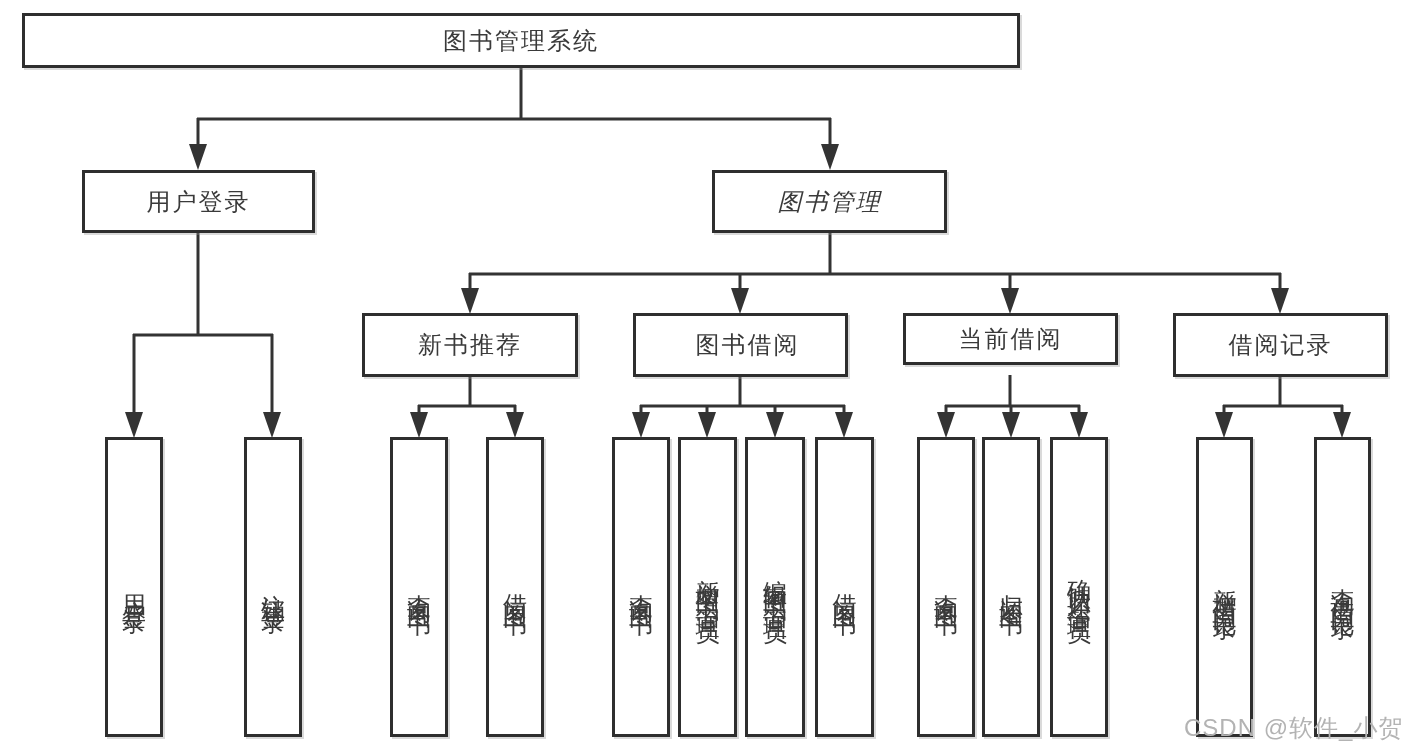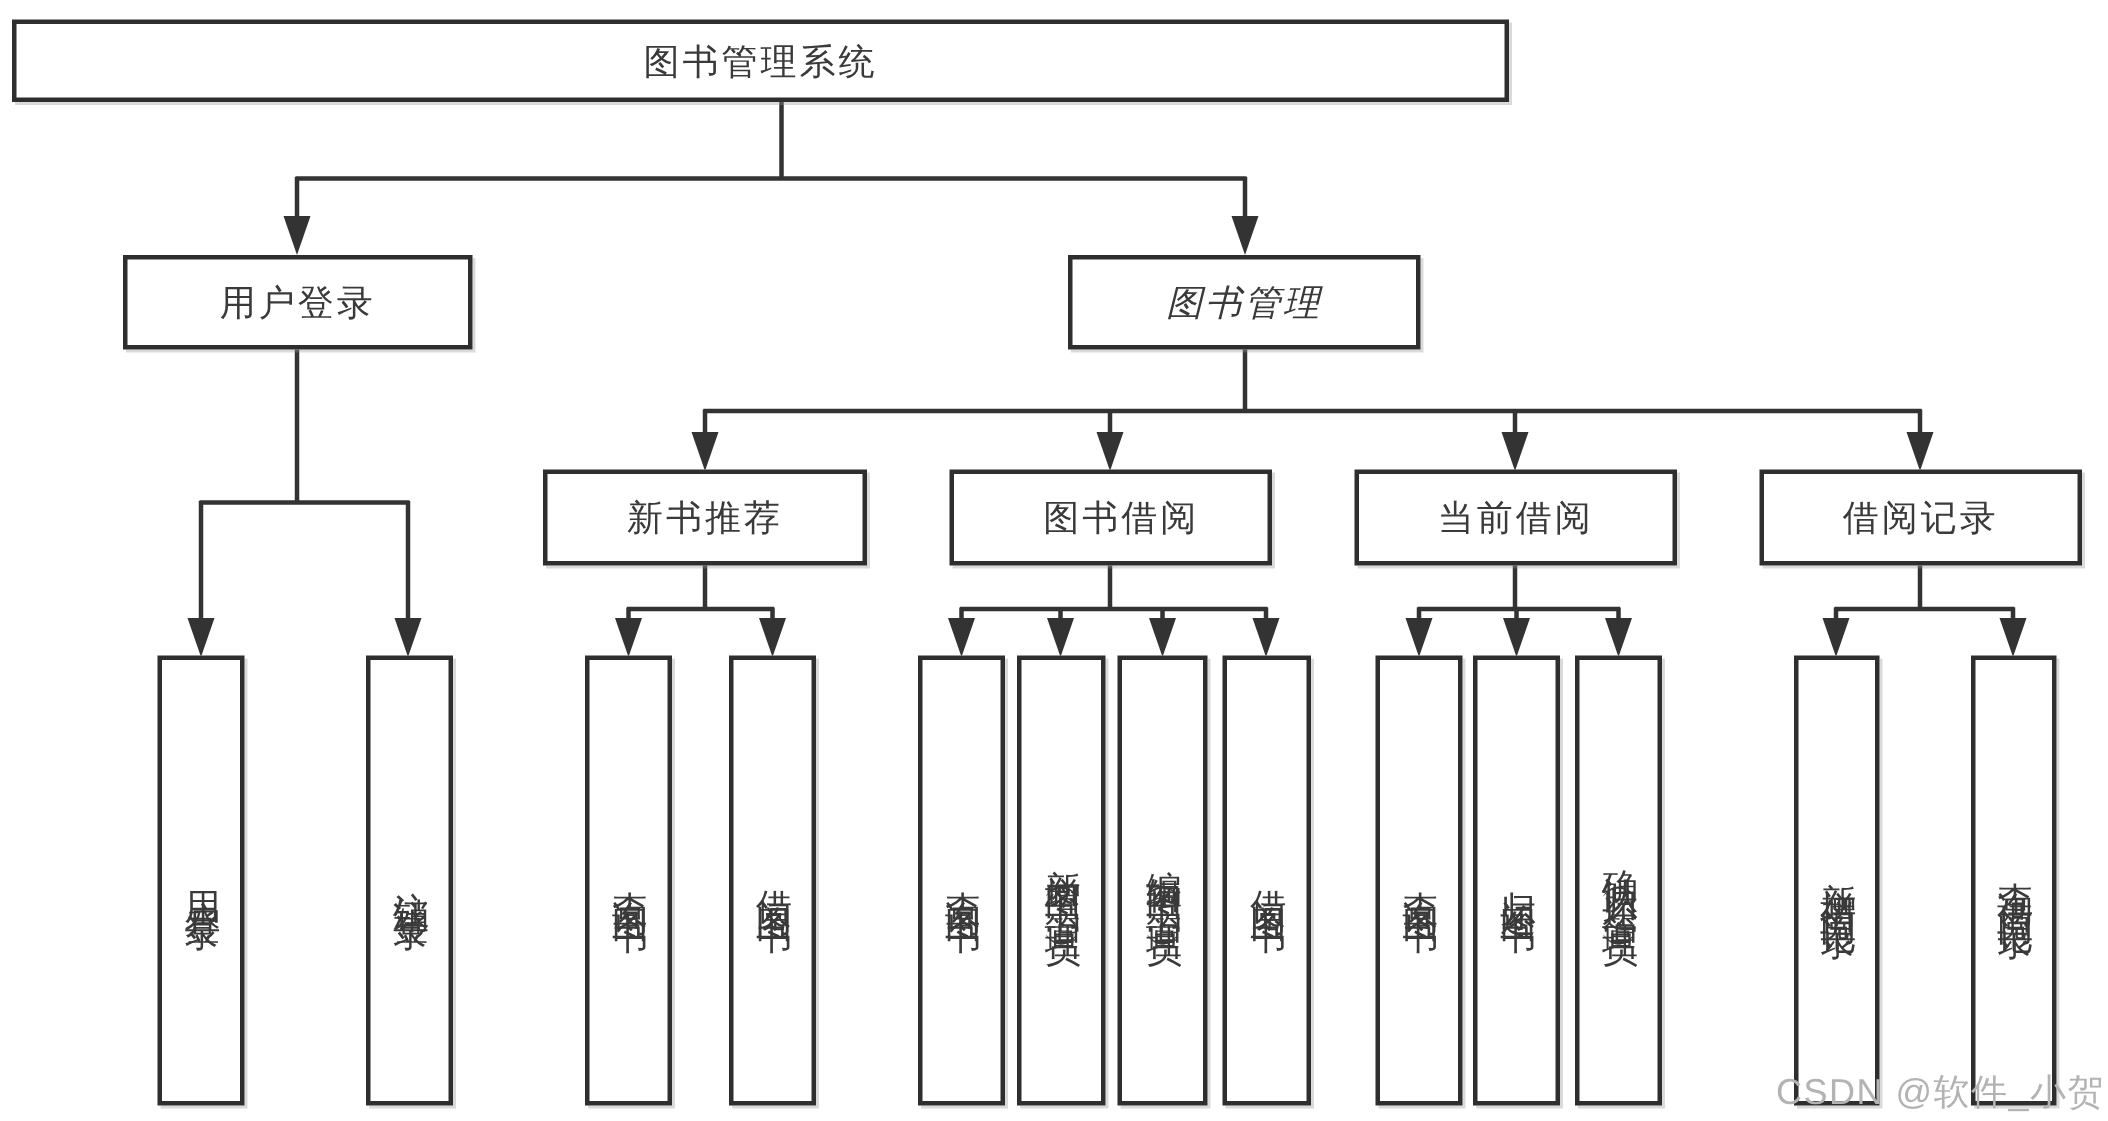--- a/index.html
+++ b/index.html
@@ -110,38 +110,38 @@
     <polygon points="1070,412 1088,412 1079,438"></polygon>
 
     <line x1="1280" y1="375" x2="1280" y2="407"></line>
     <line x1="1223" y1="406" x2="1343" y2="406"></line>
     <line x1="1224" y1="405" x2="1224" y2="414"></line>
     <polygon points="1215,412 1233,412 1224,438"></polygon>
     <line x1="1342" y1="405" x2="1342" y2="414"></line>
     <polygon points="1333,412 1351,412 1342,438"></polygon>
   </svg>
 
-  <div class="box h" style="left:8px; top:13px; width:998px; height:55px;">
+  <div class="box h" style="left:22px; top:13px; width:998px; height:55px;">
     <span>图书管理系统</span>
   </div>
 
   <div class="box h" style="left:82px; top:170px; width:233px; height:63px;">
     <span>用户登录</span>
   </div>
   <div class="box h" style="left:712px; top:170px; width:235px; height:63px;font-style:italic;">
     <span>图书管理</span>
   </div>
 
   <div class="box h" style="left:362px; top:313px; width:216px; height:64px;">
     <span>新书推荐</span>
   </div>
   <div class="box h" style="left:633px; top:313px; width:215px; height:64px;padding-left:14px;">
     <span>图书借阅</span>
   </div>
-  <div class="box h" style="left:903px; top:313px; width:215px; height:64px;">
+  <div class="box h" style="left:903px; top:313px; width:215px; height:52px;">
     <span>当前借阅</span>
   </div>
   <div class="box h" style="left:1173px; top:313px; width:215px; height:64px;justify-content:center;">
     <span>借阅记录</span>
   </div>
 
   <div class="box v" style="left:105px; top:437px; width:58px; height:300px;">
     <span class="vtext">用户登录</span>
   </div>
   <div class="box v" style="left:244px; top:437px; width:58px; height:300px;">

